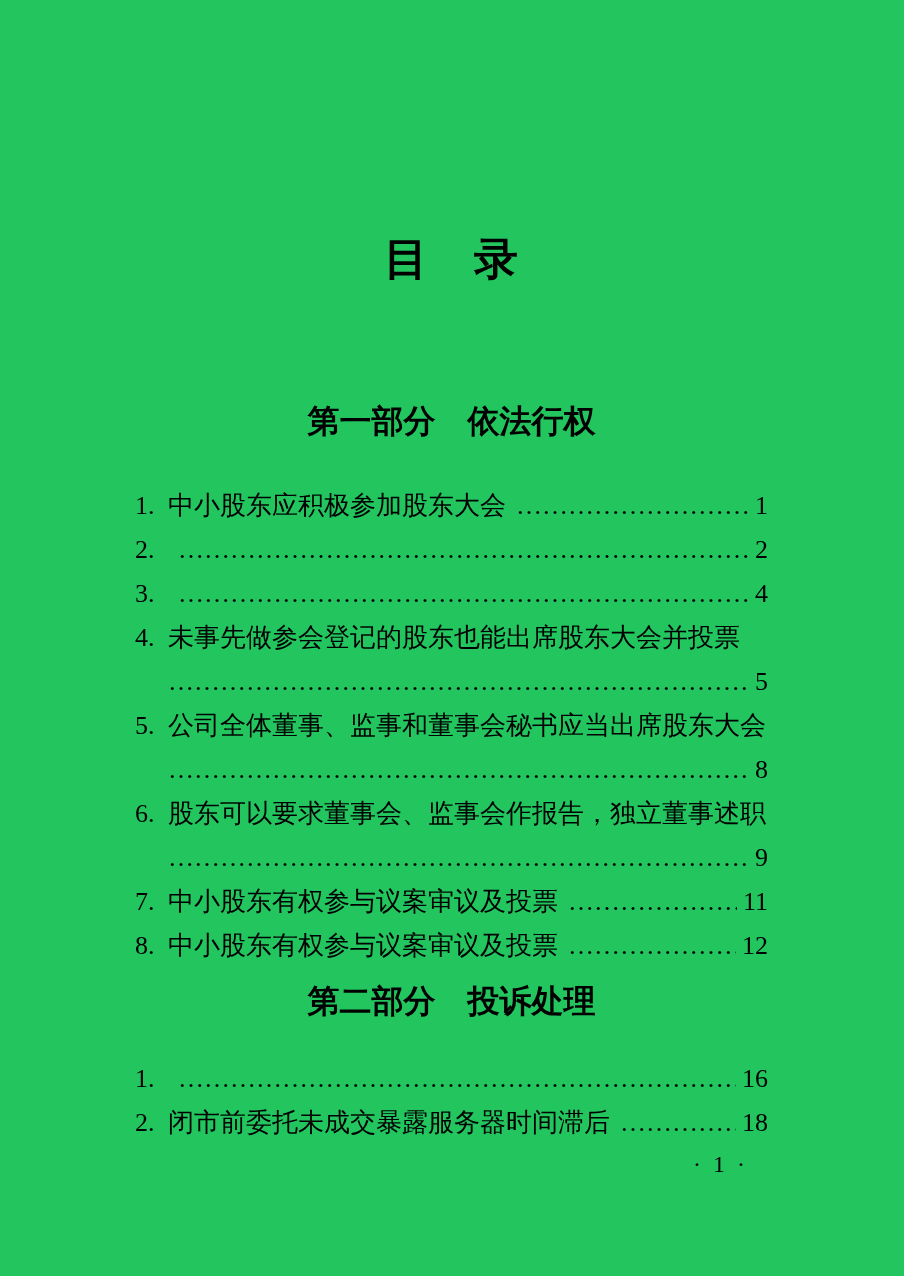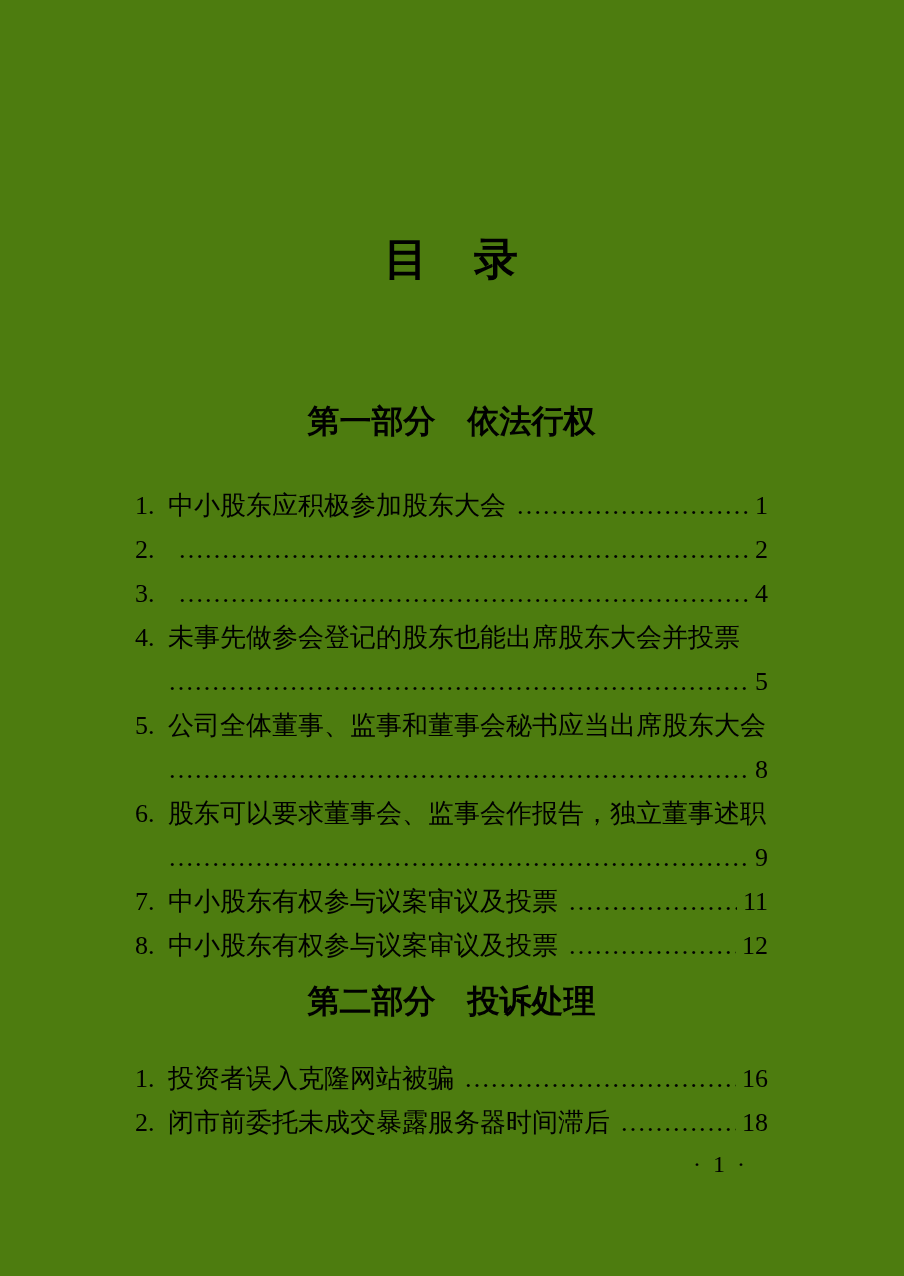--- a/index.html
+++ b/index.html
@@ -4,21 +4,21 @@
 <style>
   html, body {
     margin: 0;
     padding: 0;
     background: #ffffff;
   }
   .page {
     position: relative;
     width: 904px;
     height: 1276px;
-    background: #4d7c0f;
+    background: #22c55e;
     color: #000000;
     box-sizing: border-box;
     padding: 235px 136px 0 135px;
     font-family: "Liberation Serif", "DejaVu Serif", serif;
     overflow: hidden;
   }
   .doc-title {
     margin: 0;
     text-align: center;
     font-family: "Liberation Sans", "DejaVu Sans", sans-serif;
@@ -147,21 +147,20 @@
             <span class="dots">………………………………………………………………………………………………………………………………………………………………</span>
             <span class="pg">12</span>
           </div>
         </div>
       </section>
       <section class="section">
         <h2 class="section-heading">第二部分　投诉处理</h2>
         <div class="section-list">
           <div class="toc-row">
             <span class="num">1.</span>
-            <span class="entry-text">投资者误入克隆网站被骗</span>
             <span class="dots">………………………………………………………………………………………………………………………………………………………………</span>
             <span class="pg">16</span>
           </div>
           <div class="toc-row">
             <span class="num">2.</span>
             <span class="entry-text">闭市前委托未成交暴露服务器时间滞后</span>
             <span class="dots">………………………………………………………………………………………………………………………………………………………………</span>
             <span class="pg">18</span>
           </div>
         </div>

